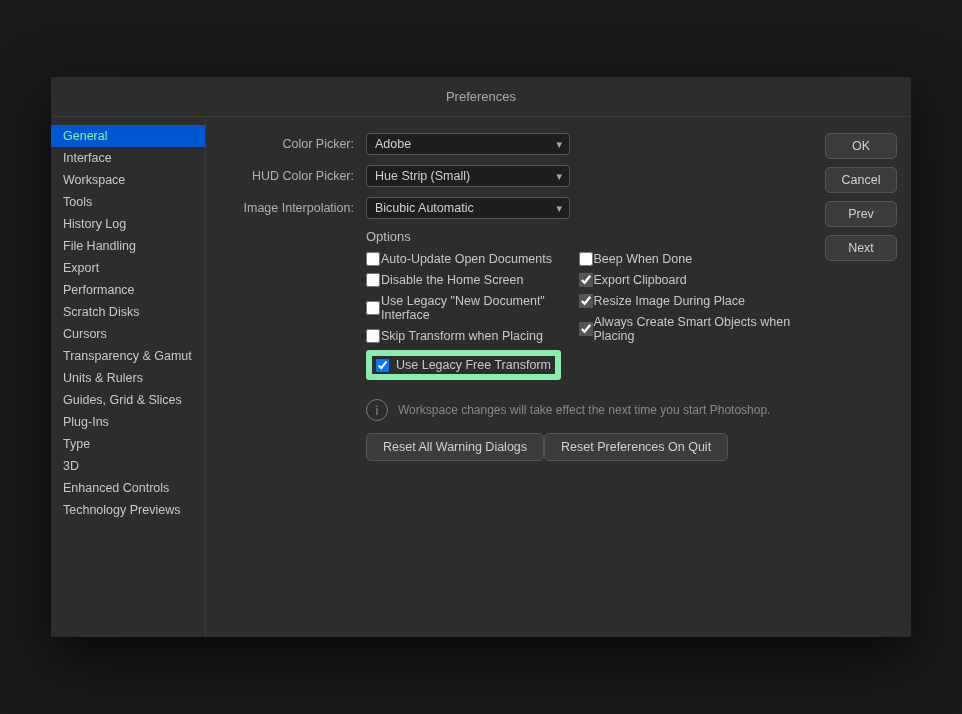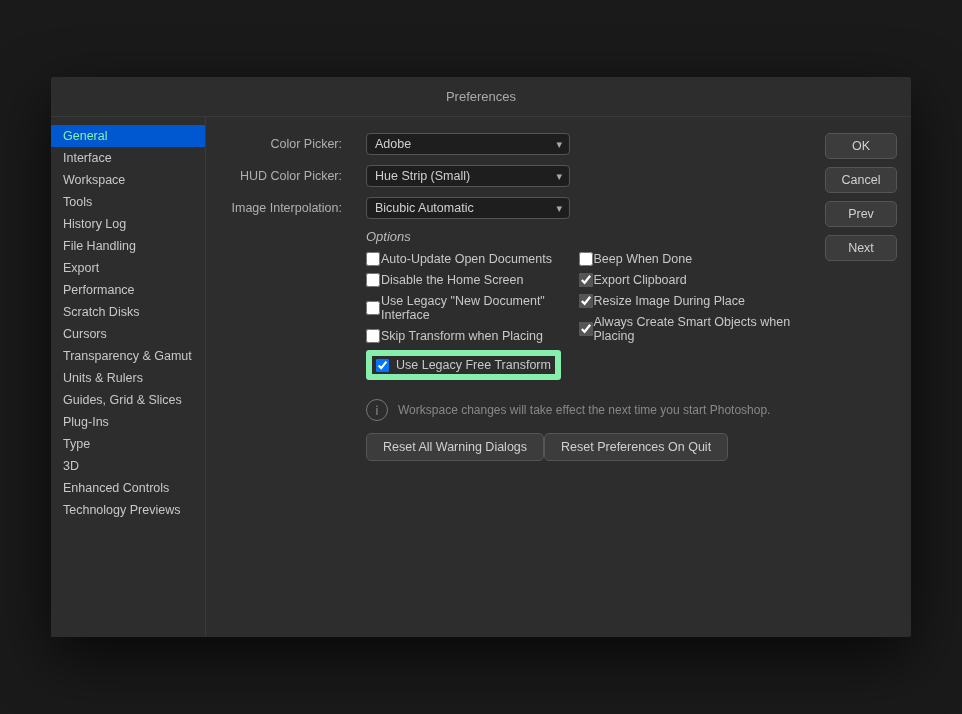--- a/index.html
+++ b/index.html
@@ -80,21 +80,21 @@
     }
     
     .form-row {
       display: flex;
       align-items: center;
       margin-bottom: 10px;
     }
     .form-label {
       width: 140px;
       text-align: right;
-      padding-right: 24px;
+      padding-right: 12px;
       color: #b0b0b0;
       font-size: 12.5px;
       flex-shrink: 0;
     }
     .form-select {
       background: #1e1e1e;
       border: 1px solid #555;
       border-radius: 4px;
       color: #d0d0d0;
       padding: 3px 24px 3px 8px;
@@ -117,21 +117,20 @@
       transform: translateY(-50%);
       color: #aaa;
       pointer-events: none;
       font-size: 11px;
     }
     
     .options-title {
       font-size: 13px;
       color: #bbb;
       margin: 10px 0 8px 140px;
-      font-style: italic;
     }
     .options-grid {
       display: flex;
       gap: 0;
       margin-left: 140px;
     }
     .options-col {
       flex: 1;
     }
     .option-row {

